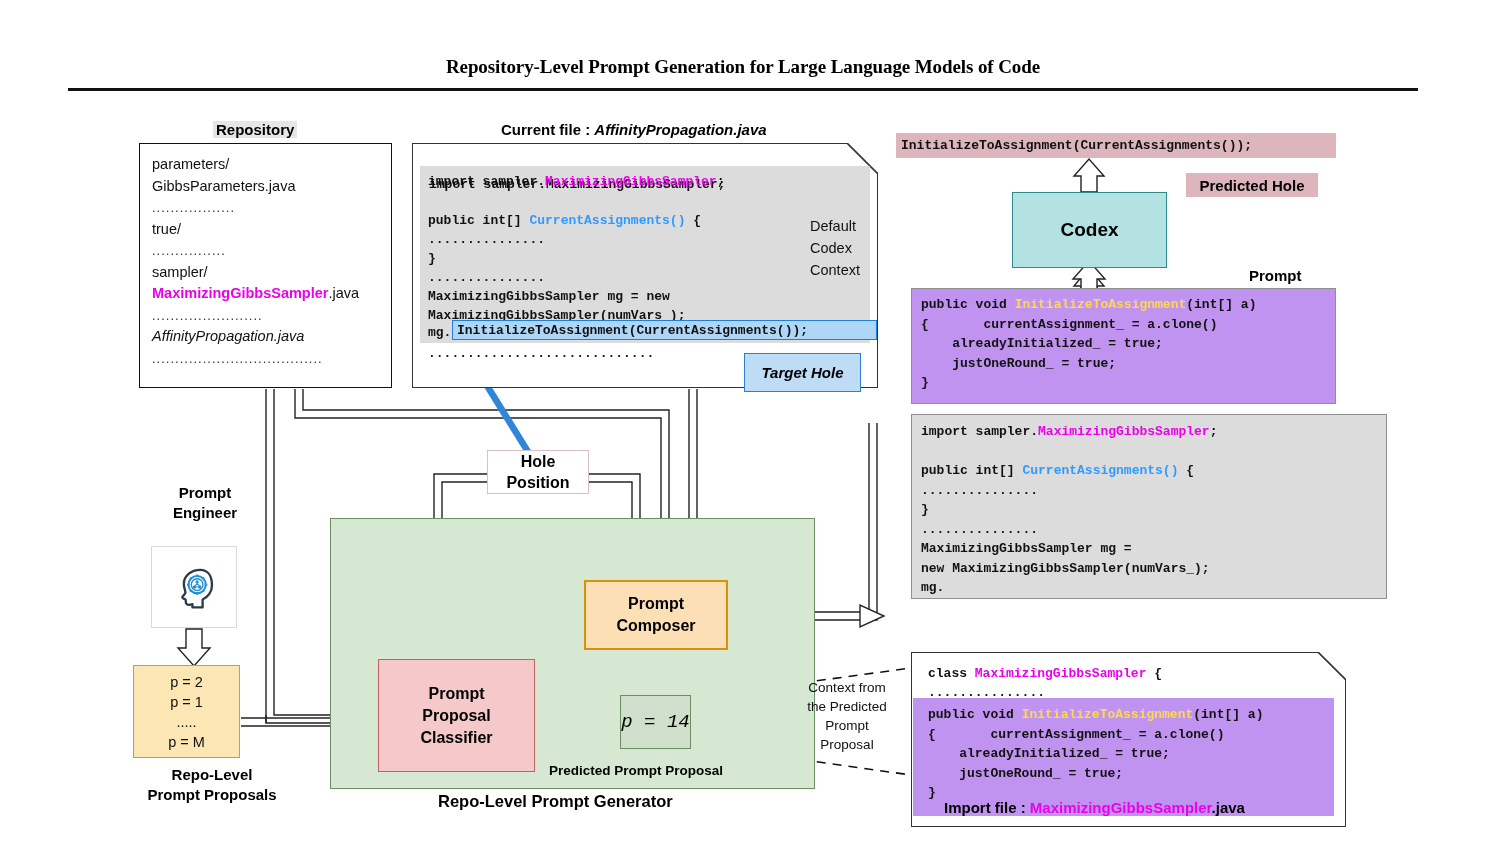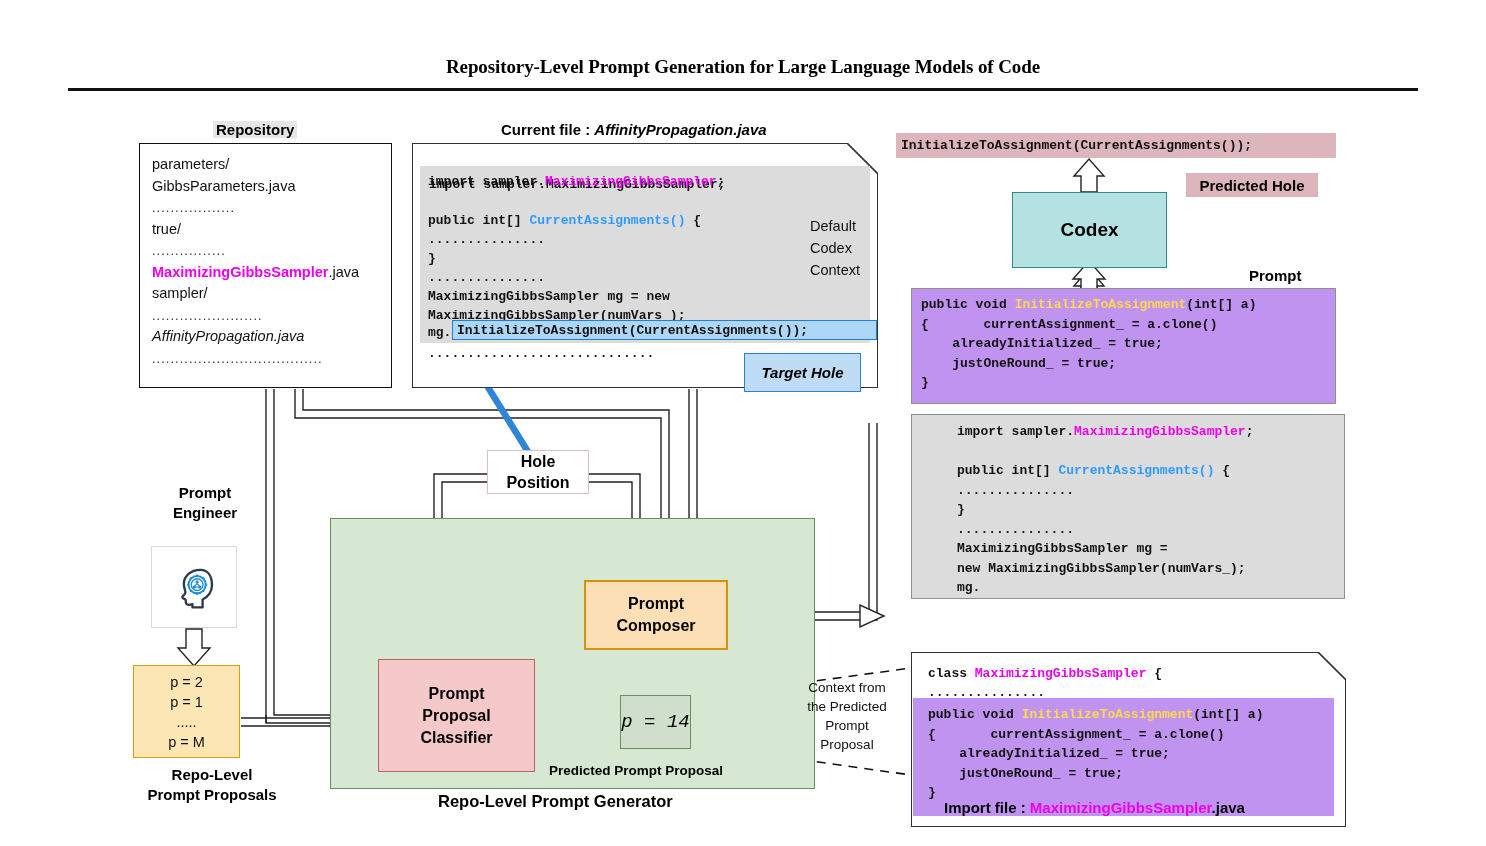--- a/index.html
+++ b/index.html
@@ -58,22 +58,22 @@
                    display:flex;align-items:center;justify-content:center;}
   #codex-box{left:1012px;top:192px;width:155px;height:76px;background:#b4e2e2;
              border:1.6px solid #2e8b8b;box-sizing:border-box;
              display:flex;align-items:center;justify-content:center;}
   #codex-box span{font-weight:bold;font-size:19px;}
   #prompt-label{left:1249px;top:267px;}
 
   #prompt-purple{left:911px;top:288px;width:425px;height:116px;background:#c193f0;
                  border:1.3px solid #8f8f8f;box-sizing:border-box;}
   #prompt-purple .code{padding:6px 0 0 9px;}
-  #prompt-gray{left:911px;top:414px;width:434px;height:185px;background:#dcdcdc;
-               border:1.3px solid #8f8f8f;box-sizing:border-box;padding-left:36px;}
+  #prompt-gray{left:911px;top:414px;width:476px;height:185px;background:#dcdcdc;
+               border:1.3px solid #8f8f8f;box-sizing:border-box;}
   #prompt-gray .code{padding:7px 0 0 9px;}
 
   
   #imp-box{left:911px;top:620px;width:435px;height:175px;background:#fff;
            border:1.6px solid #333;box-sizing:border-box;margin-top:32px;}
   #imp-fold{position:absolute;right:-1px;top:-1px;width:28px;height:28px;}
   #imp-head{left:16px;top:11px;}
   #imp-purple{left:1px;top:45px;width:421px;height:118px;background:#c193f0;}
   #imp-purple .code{padding:7px 0 0 15px;}
   #imp-caption{left:944px;top:799px;}
@@ -203,22 +203,22 @@
   </svg>
 
   <div class="abs lbl" id="repo-label">Repository</div>
   <div class="abs" id="repo-box"></div>
   <div class="abs" id="repo-list">
     <div class="it">parameters/</div>
     <div class="it"> GibbsParameters.java</div>
     <div class="it dots">..................</div>
     <div class="it">true/</div>
     <div class="it dots">................</div>
+    <div class="it">sampler/</div>
     <div class="it"><span class="magb">MaximizingGibbsSampler</span><span>.java</span></div>
-    <div class="it">sampler/</div>
     <div class="it dots">      ........................</div>
     <div class="it ital">AffinityPropagation.java</div>
     <div class="it dots">.....................................</div>
   </div>
 
   <div class="abs lbl" id="cf-label"><span>Current file : </span><span class="it">AffinityPropagation.java</span></div>
 
   <div class="abs" id="cf-box">
     <svg id="cf-foldline" viewBox="0 0 31 31">
       <path d="M0,0 L31,31 L31,0 Z" fill="#ffffff"></path>

